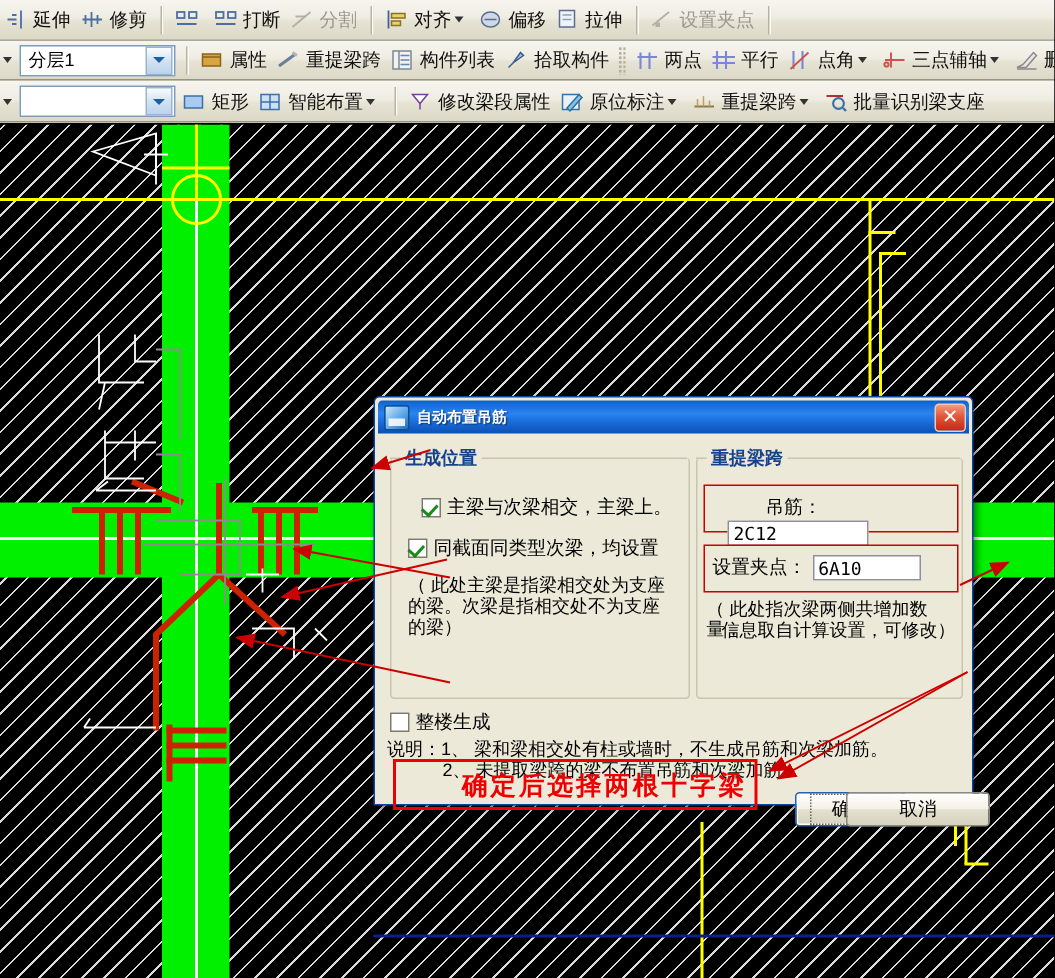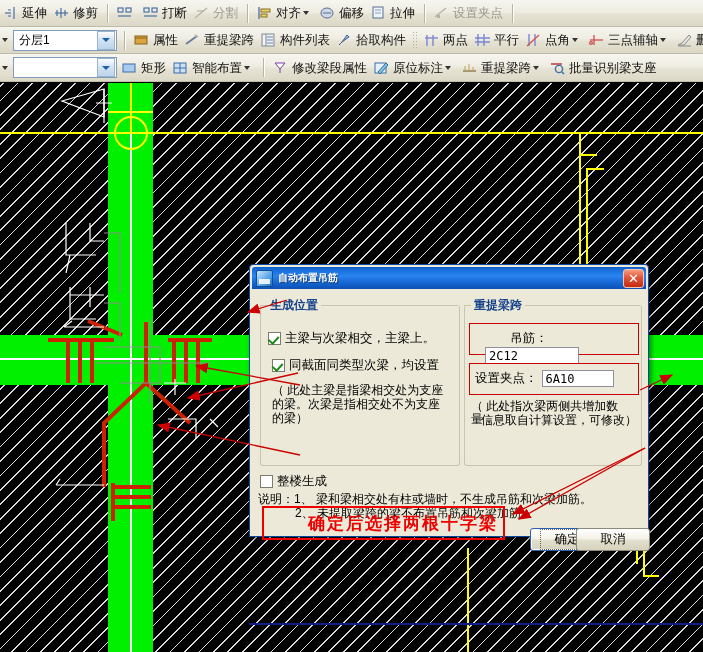--- a/index.html
+++ b/index.html
@@ -503,21 +503,21 @@
     <span class="dlg-ic"></span>
     <span class="t">自动布置吊筋</span>
     <span class="dlg-close">✕</span>
   </div>
 
   <div class="dlg-body">
 
     <div class="group" style="left:10px;top:16px;width:198px;height:160px;">
       <span class="glabel">生成位置</span>
 
-      <div class="chk" style="left:7px;top:26px;width:180px;">
+      <div class="chk" style="left:20px;top:26px;width:180px;">
         <span class="box on"></span>
         <span class="cl">主梁与次梁相交，主梁上。</span>
       </div>
       <div class="chk" style="left:11px;top:53px;width:180px;">
         <span class="box on"></span>
         <span class="cl">同截面同类型次梁，均设置</span>
       </div>
 
       <span class="note" style="left:11px;top:79px;">（ 此处主梁是指梁相交处为支座</span>
       <span class="note" style="left:11px;top:93px;">的梁。次梁是指相交处不为支座</span>
@@ -547,21 +547,21 @@
       <span class="box"></span>
       <span class="cl">整楼生成</span>
     </div>
 
     <span class="desc" style="left:8px;top:203px;">说明：1、 梁和梁相交处有柱或墙时，不生成吊筋和次梁加筋。</span>
     <span class="desc" style="left:45px;top:217px;">2、 未提取梁跨的梁不布置吊筋和次梁加筋。</span>
 
     <div class="btn default" style="left:232px;top:239px;width:74px;">
       <span class="inner">确定</span>
     </div>
-    <div class="btn" style="left:326px;top:239px;width:74px;">
+    <div class="btn" style="left:314px;top:239px;width:96px;">
       <span>取消</span>
     </div>
   </div>
 </div>
 
 <svg class="annot-lines">
   <defs>
     <marker id="ah" markerWidth="10" markerHeight="8" refX="9" refY="4" orient="auto">
       <polygon points="0 0, 10 4, 0 8" fill="#cc0000"></polygon>
     </marker>

